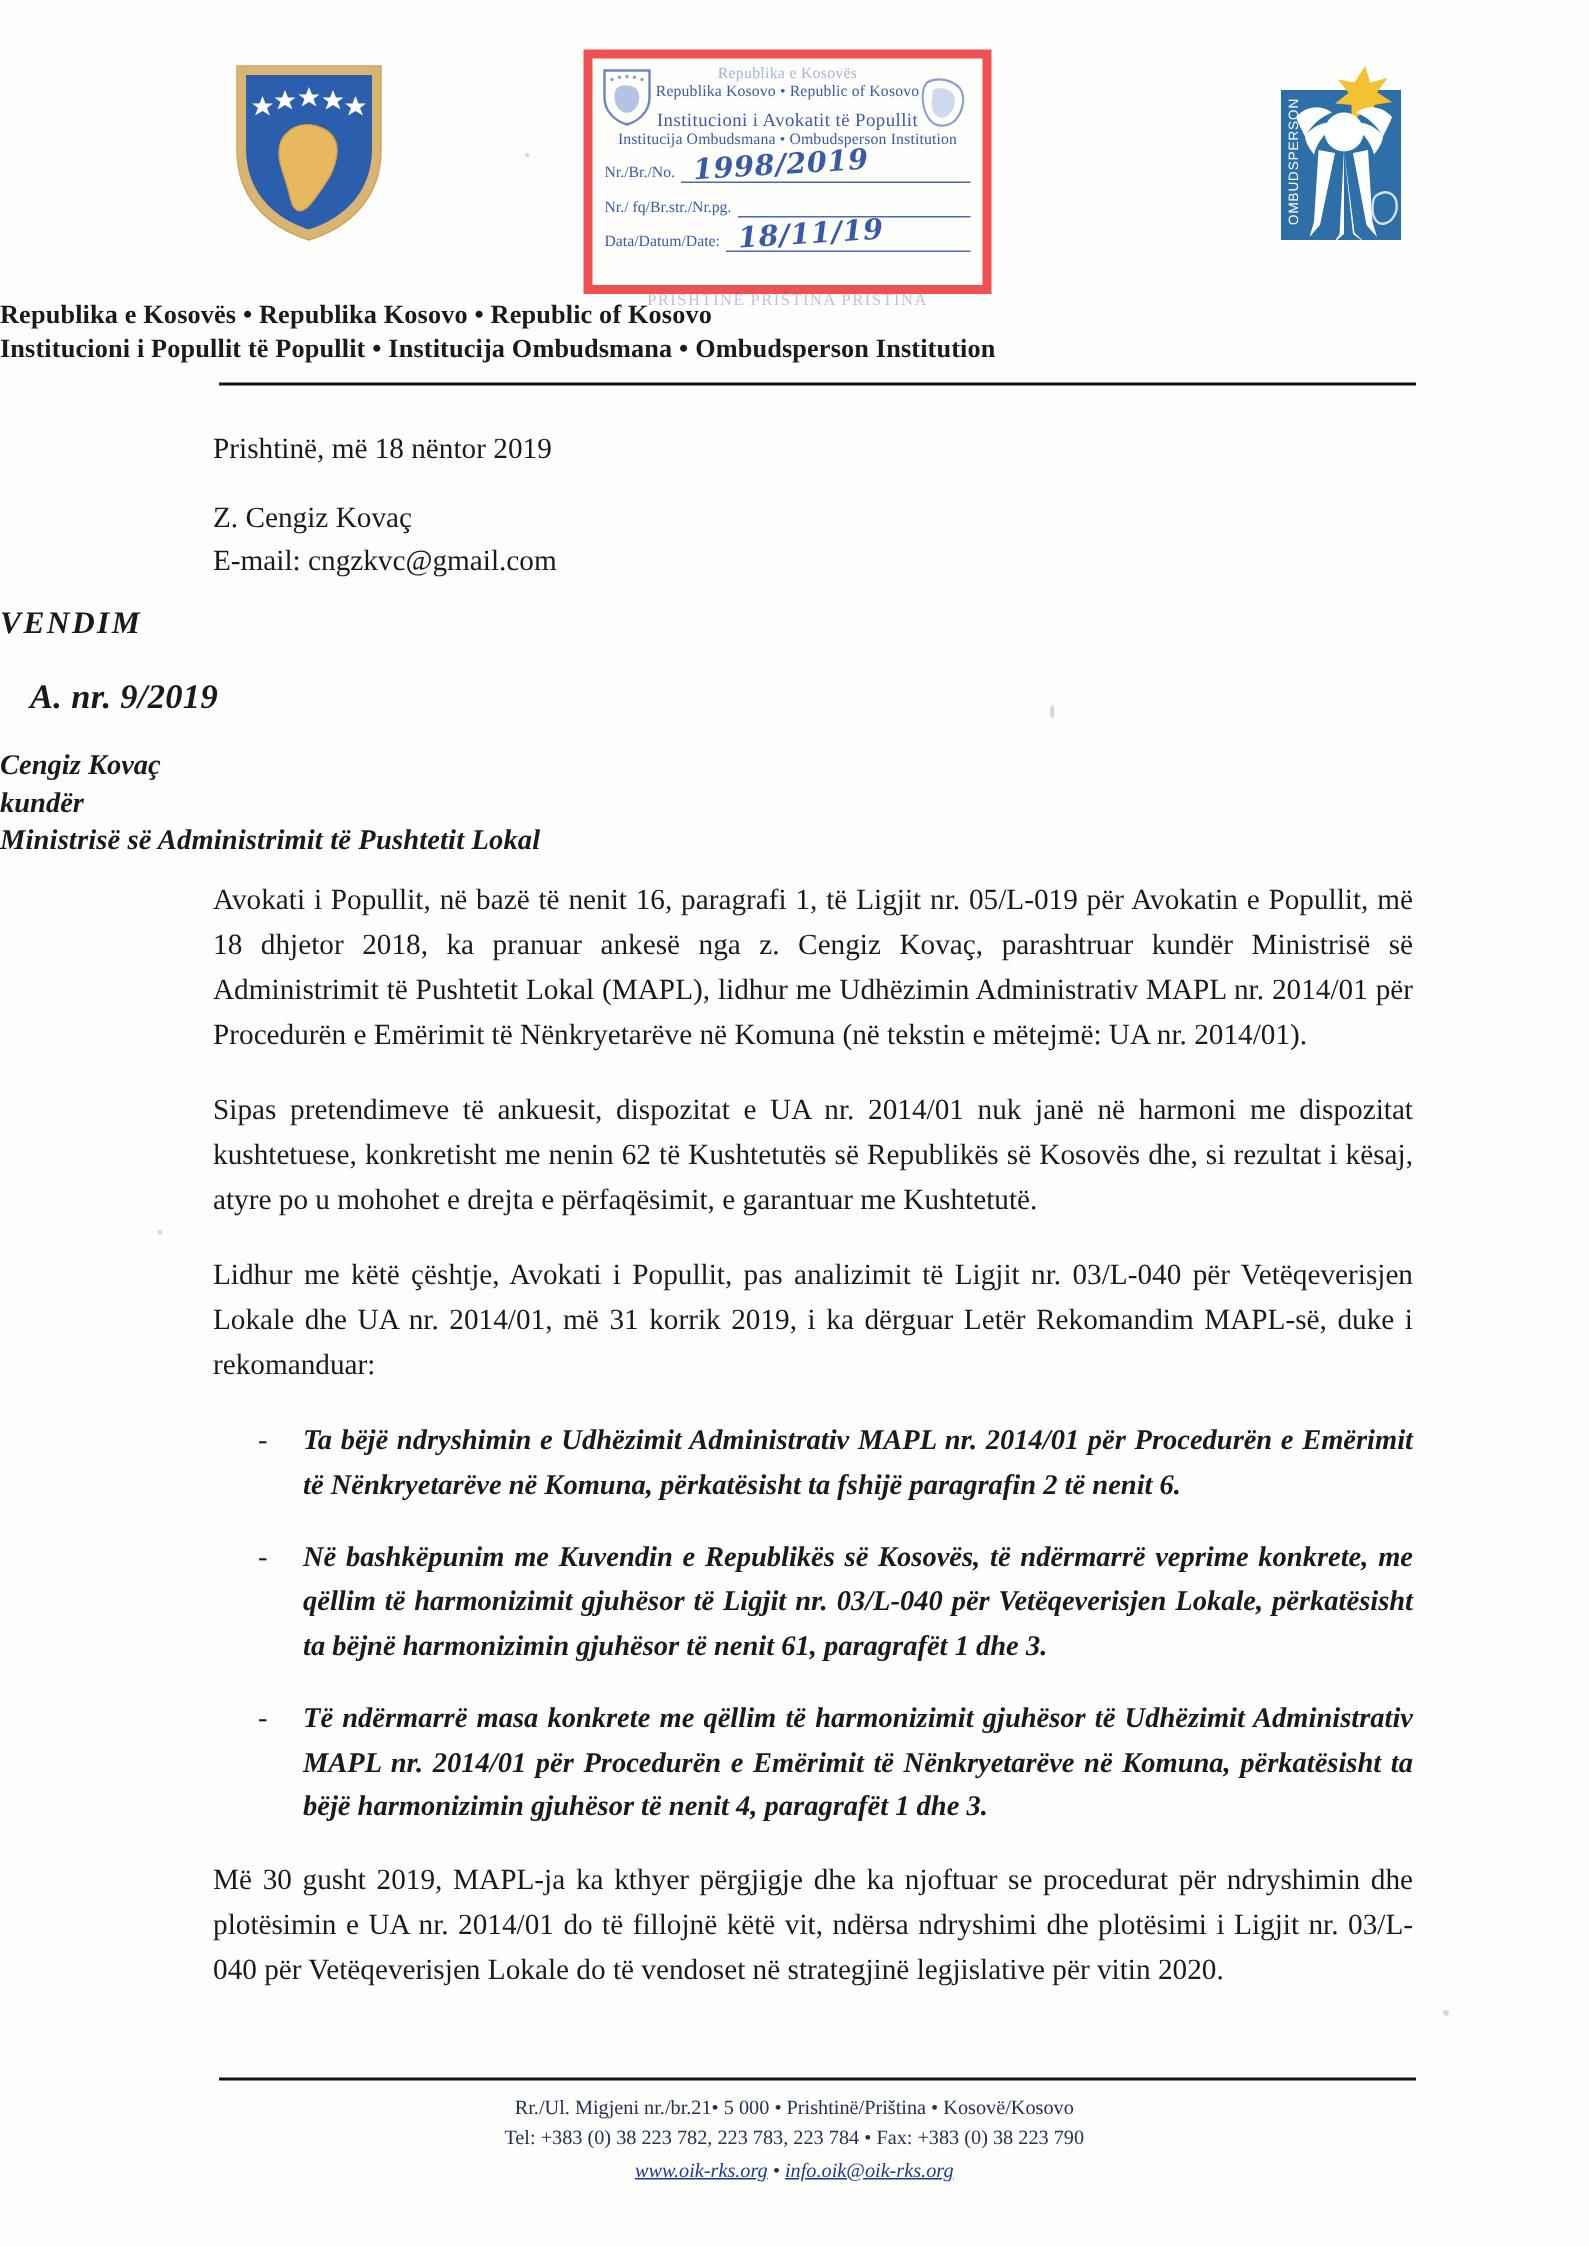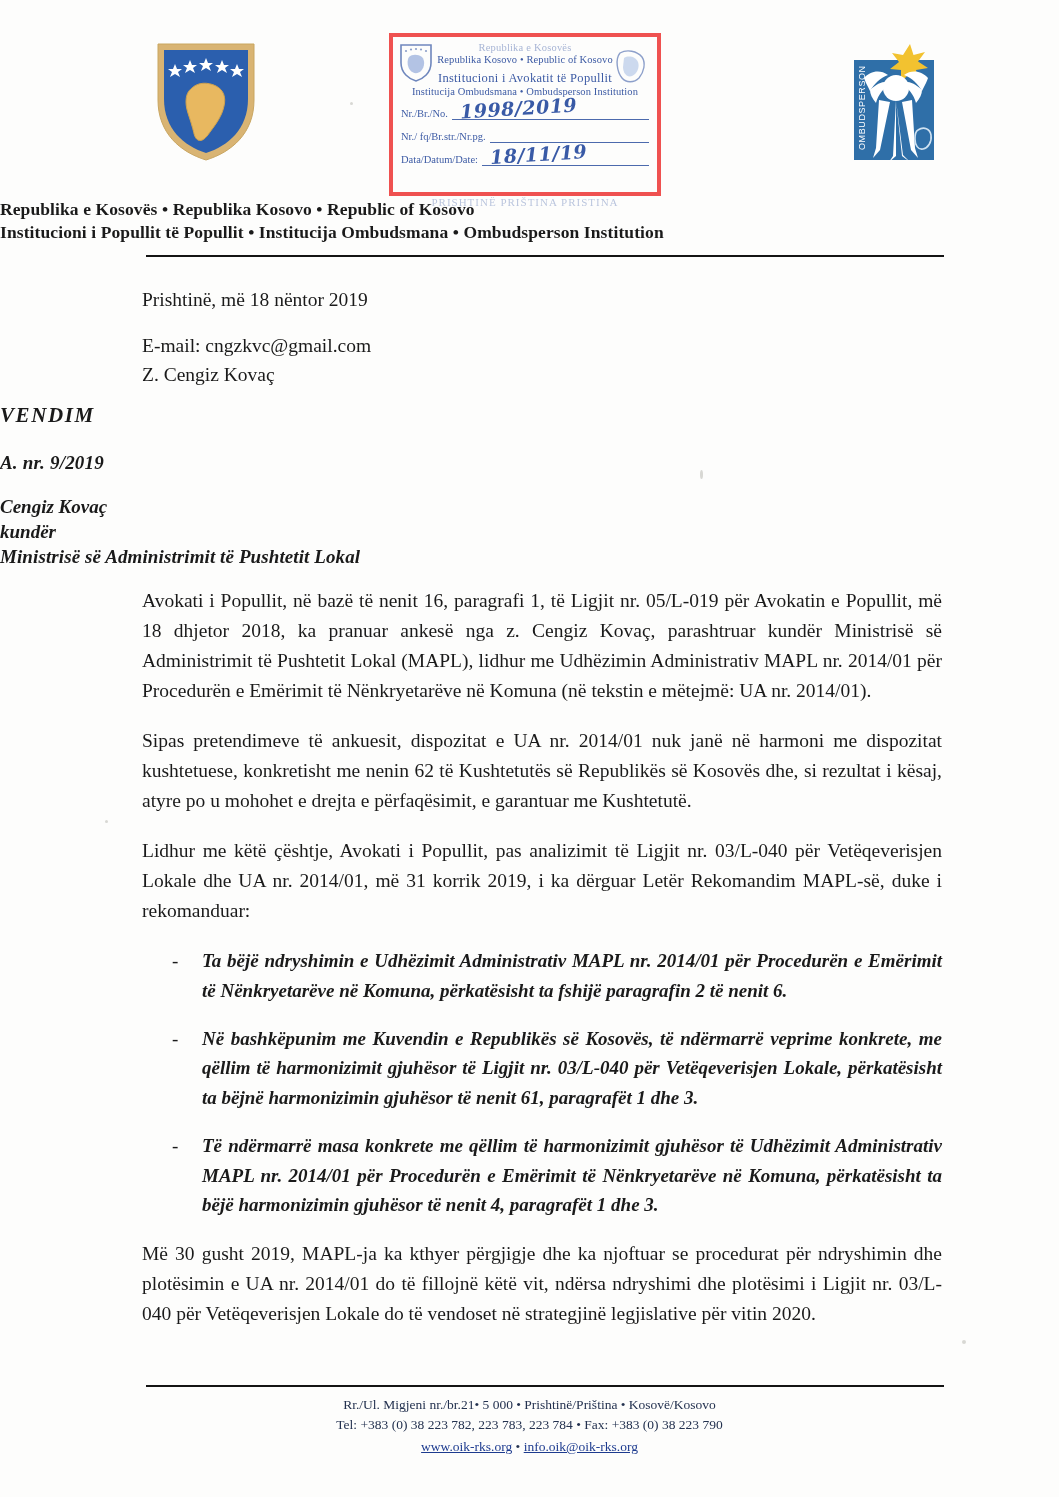--- a/index.html
+++ b/index.html
@@ -30,21 +30,21 @@
     position: absolute;
     left: 152px; top: 38px;
     width: 108px; height: 126px;
   }
 
   
   .stamp {
     position: absolute;
     left: 389px; top: 33px;
     width: 272px; height: 163px;
-    border: 4px solid #ef4444;
+    border: 6px solid #ef4444;
     color: #2f4f9e;
     box-sizing: border-box;
     padding: 5px 8px 0 8px;
     opacity: .93;
   }
   .stamp-head {
     text-align: center;
     line-height: 1.12;
     position: relative;
     z-index: 2;
@@ -163,21 +163,21 @@
 
   .titleblock {
     position: absolute;
     left: 0; top: 403px;
     width: 1059px;
     text-align: left;
     font-weight: bold;
     font-style: italic;
   }
   .t-vendim { font-size: 21px; letter-spacing: 1.6px; }
-  .t-anr    { font-size: 19px; margin-top: 24px; letter-spacing: .2px; }
+  .t-anr    { font-size: 23px; margin-top: 24px; letter-spacing: .2px; margin-left: 20px; }
   .t-name   { font-size: 19px; margin-top: 22px; }
   .t-kunder { font-size: 19px; margin-top: 3px; }
   .t-org    { font-size: 19px; margin-top: 3px; letter-spacing: .1px; }
 
   .body {
     position: absolute;
     left: 142px; top: 586px;
     width: 800px;
     font-size: 19.5px;
     line-height: 1.54;
@@ -217,21 +217,21 @@
   }
   .footer {
     position: absolute;
     left: 0; top: 1395px;
     width: 1059px;
     text-align: center;
     font-size: 13.5px;
     line-height: 1.5;
     color: #23314f;
   }
-  .footer .linkline { margin-top: 1px; }
+  .footer .linkline { margin-top: 1px; font-style: italic; }
   .footer a {
     color: #1d3b8f;
     text-decoration: underline;
   }
   .speck {
     position: absolute;
     background: #d8d8d4;
     border-radius: 50%;
   }
 </style>
@@ -335,22 +335,22 @@
   <div class="org-lines">
     <div class="org-line-1">Republika e Kosovës • Republika Kosovo • Republic of Kosovo</div>
     <div class="org-line-2">Institucioni i Popullit të Popullit • Institucija Ombudsmana • Ombudsperson Institution</div>
   </div>
 
   <div class="rule-top"></div>
 
   <div class="meta">
     <div>Prishtinë, më 18 nëntor 2019</div>
     <div class="spacer"></div>
+    <div>Z. Cengiz Kovaç</div>
     <div>E-mail: cngzkvc@gmail.com</div>
-    <div>Z. Cengiz Kovaç</div>
   </div>
 
   <div class="titleblock">
     <div class="t-vendim">VENDIM</div>
     <div class="t-anr">A. nr. 9/2019</div>
     <div class="t-name">Cengiz Kovaç</div>
     <div class="t-kunder">kundër</div>
     <div class="t-org">Ministrisë së Administrimit të Pushtetit Lokal</div>
   </div>
 

